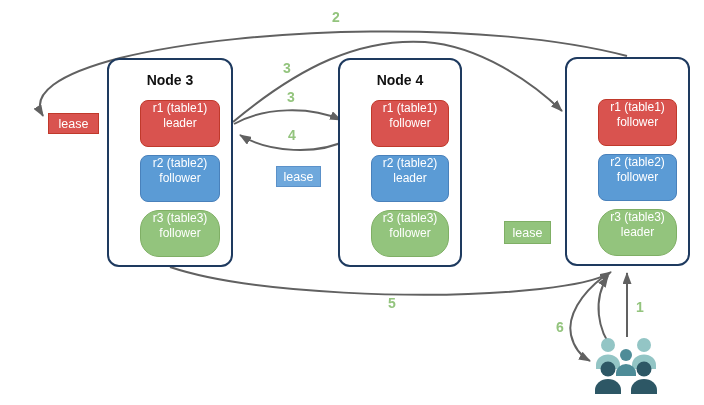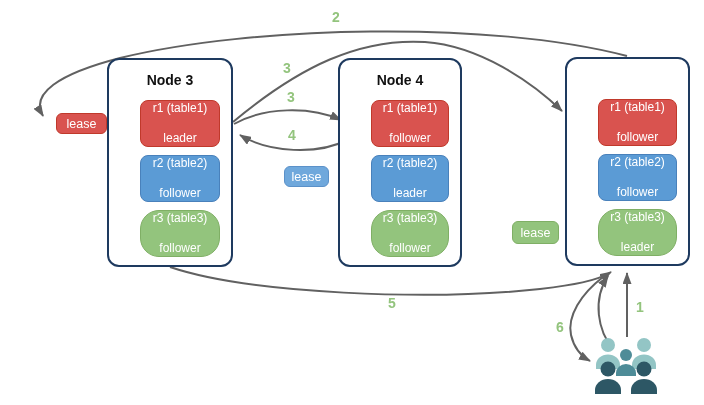--- a/index.html
+++ b/index.html
@@ -14,29 +14,29 @@
     border:2px solid var(--c-node-border,#1E3A5F);
     border-radius:12px;box-sizing:border-box;
   }
   .node-title{
     position:absolute;top:12px;left:0;right:0;text-align:center;
     font-size:14px;font-weight:bold;color:#111111;
   }
   .replica{
     position:absolute;left:11px;right:11px;height:47px;border-radius:8px;
     box-sizing:border-box;display:flex;flex-direction:column;align-items:center;
-    justify-content:space-between;color:#ffffff;font-size:12px;line-height:15px;text-align:center;margin-left:20px;
+    justify-content:flex-start;color:#ffffff;font-size:12px;line-height:15px;text-align:center;margin-left:20px;
   }
   .replica.red{background:var(--c-red-fill,#D9534F);border:1.5px solid var(--c-red-border,#C0392B);}
   .replica.blue{background:var(--c-blue-fill,#5B9BD5);border:1.5px solid var(--c-blue-border,#4981BB);}
   .replica.green{background:var(--c-green-fill,#93C47D);border:1.5px solid var(--c-green-border,#7FAF65);}
   .r-top{top:40px;} .r-mid{top:95px;} .r-bot{top:150px;border-radius:19px;}
   .lease{
-    position:absolute;border-radius:6px;box-sizing:border-box;color:#ffffff;
-    font-size:12.5px;display:flex;align-items:center;justify-content:center;margin-left:8px;
+    position:absolute;border-radius:0;box-sizing:border-box;color:#ffffff;
+    font-size:12.5px;display:flex;align-items:center;justify-content:center;
   }
   .lease.red{background:var(--c-red-fill,#D9534F);border:1.5px solid var(--c-red-border,#C0392B);}
   .lease.blue{background:var(--c-lease-blue-fill,#6FA8DC);border:1.5px solid var(--c-lease-blue-border,#5B91C9);}
   .lease.green{background:var(--c-green-fill,#93C47D);border:1.5px solid var(--c-green-border,#7FAF65);}
   .step{
     position:absolute;font-size:14px;font-weight:bold;
     color:var(--c-step-label,#93C47D);
   }
 </style>
 </head>

